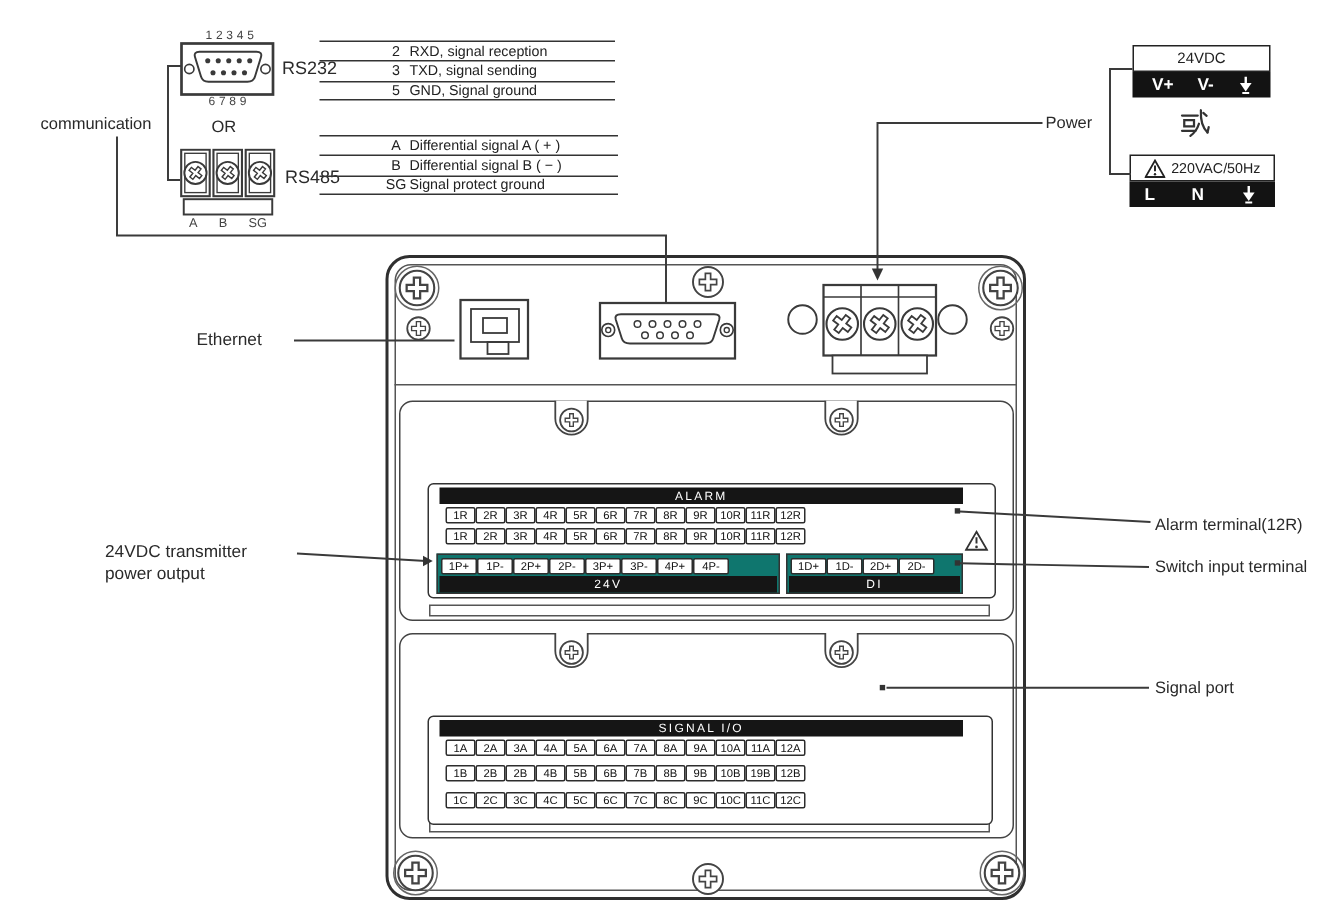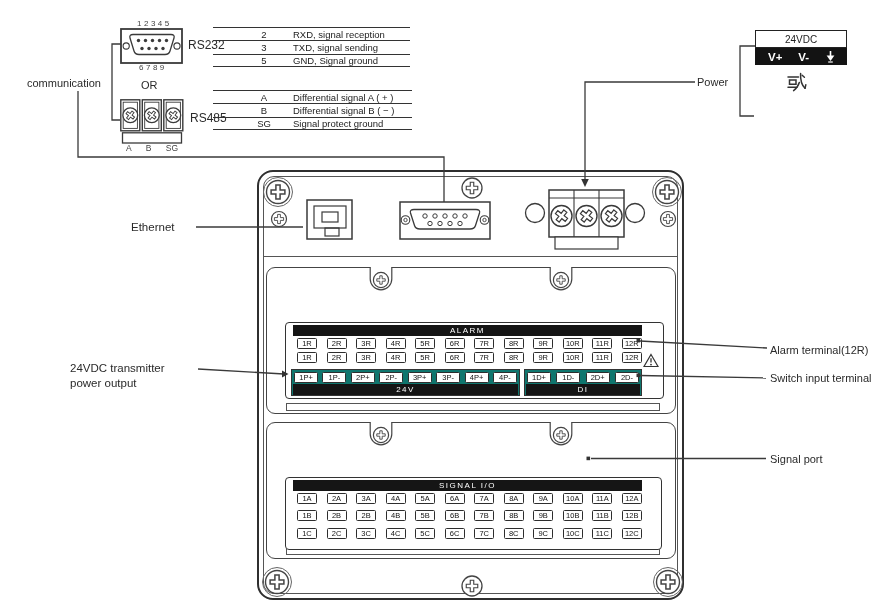--- a/index.html
+++ b/index.html
@@ -9,36 +9,36 @@
   .lbl{position:absolute;white-space:nowrap;color:#2a2a2a;font-size:11px;line-height:12px}
   .lbl.big{font-size:12px}
   .lbl.med{font-size:11.5px}
   .pins{position:absolute;font-size:8px;letter-spacing:2.5px;color:#444;white-space:nowrap}
   .pinrow{position:absolute;display:flex;justify-content:space-between;font-size:8.5px;color:#444;padding:0 5px;box-sizing:border-box}
   
   .ptable{position:absolute;font-size:9.5px;color:#222}
   .ptrow{display:flex;align-items:center;height:13.3px;border-top:1.4px solid #333;box-sizing:border-box}
   .ptrow:last-child{border-bottom:1.4px solid #333}
   .ptrow .pin{width:18px;margin-left:42px;text-align:center;flex:none}
-  .ptrow .desc{margin-left:20px;white-space:nowrap}
+  .ptrow .desc{white-space:nowrap}
   
   .pwr{position:absolute;box-sizing:border-box}
   .pwr-title{border:1.5px solid #222;background:#fff;height:16px;display:flex;align-items:center;justify-content:center;gap:4px;font-size:10px;color:#222}
   .pwr-bar{background:#131313;height:17px;display:flex;align-items:center;justify-content:space-between;color:#fff;font-weight:bold;font-size:11.5px;padding:0 11px 0 13px}
   
   .panel{position:absolute;left:257px;top:170px;width:427px;height:430px;border:2px solid #2f2f2f;border-radius:16px;box-sizing:border-box;background:transparent}
   .panel-inner{position:absolute;left:4px;top:4px;right:4px;bottom:4px;border:1.2px solid #555;border-radius:11px}
   .divider{position:absolute;left:4px;top:84px;width:415px;border-top:1.2px solid #555}
   .module{position:absolute;border:1.4px solid #444;border-radius:9px;box-sizing:border-box;background:transparent}
   .cardedge{position:absolute;border:1.1px solid #555;height:8px;box-sizing:border-box}
   .tab{position:absolute}
   
   .strip{position:absolute;border:1.4px solid #333;border-radius:4px;background:#fff;box-sizing:border-box}
   .bar{position:absolute;background:#151515;color:#fff;text-align:center;font-size:8px;letter-spacing:1.5px;line-height:11px;height:11px}
-  .trow{position:absolute;display:flex;justify-content:space-between}
+  .trow{position:absolute;display:flex;}
   .tbox{display:block;width:20px;height:11px;box-sizing:border-box;border:1px solid #2d2d2d;border-radius:1.5px;background:#fff;
         font-size:7.5px;line-height:9.5px;text-align:center;color:#111}
   .tbox.wide{width:24px}
   .subbox{position:absolute;border:1.2px solid #333;box-sizing:border-box;background:#0f766e}
   .wires{position:absolute;left:0;top:0;pointer-events:none}
   svg{display:block}
 </style>
 </head>
 <body>
 
@@ -155,20 +155,39 @@
       <path d="M3.5,8 H10 V12.2 H3.5 Z"></path>
       <path d="M2,15.2 H11"></path>
       <path d="M14.6,1.5 C14.3,7.5 15.6,13 19,16.3"></path>
       <path d="M19,16.3 L19.8,12.8"></path>
       <path d="M13.3,10.5 C12.3,13.8 10.3,16.6 7.6,18.6"></path>
       <path d="M16.2,3.3 L18.4,5.2"></path>
     </g>
   </svg>
   <span class="abs" style="left:786px;top:72px;width:1px;height:1px;overflow:hidden;opacity:0">或</span>
 
+  <div class="pwr" style="left:753px;top:103px;width:97px">
+    <div class="pwr-title" style="font-size:9.5px">
+      <svg width="14" height="13" viewBox="0 0 14 13">
+        <path d="M7,1 L13.3,12 H0.7 Z" fill="none" stroke="#222" stroke-width="1.2"></path>
+        <path d="M7,4.3 V8.2" stroke="#222" stroke-width="1.3"></path>
+        <circle cx="7" cy="10.2" r="0.8" fill="#222"></circle>
+      </svg>
+      <span>220VAC/50Hz</span>
+    </div>
+    <div class="pwr-bar" style="padding:0 12px 0 10px">
+      <span>L</span>
+      <span>N</span>
+      <svg width="11" height="12" viewBox="0 0 11 12">
+        <path d="M5.5,0 V5" stroke="#fff" stroke-width="1.6" fill="none"></path>
+        <path d="M1.6,4.4 H9.4 L5.5,10 Z" fill="#fff"></path>
+        <path d="M3.2,11 H7.8" stroke="#fff" stroke-width="1.2"></path>
+      </svg>
+    </div>
+  </div>
 
   <div class="lbl" style="left:697px;top:76px">Power</div>
 
   <div class="lbl med" style="left:131px;top:221px">Ethernet</div>
   <div class="lbl med" style="left:70px;top:362px">24VDC transmitter</div>
   <div class="lbl med" style="left:70px;top:377px">power output</div>
   <div class="lbl" style="left:770px;top:344px">Alarm terminal(12R)</div>
   <div class="lbl" style="left:770px;top:372px">Switch input terminal</div>
   <div class="lbl" style="left:770px;top:453px">Signal port</div>
 
@@ -376,21 +395,21 @@
           <span class="tbox">1B</span>
           <span class="tbox">2B</span>
           <span class="tbox">2B</span>
           <span class="tbox">4B</span>
           <span class="tbox">5B</span>
           <span class="tbox">6B</span>
           <span class="tbox">7B</span>
           <span class="tbox">8B</span>
           <span class="tbox">9B</span>
           <span class="tbox">10B</span>
-          <span class="tbox">11B</span>
+          <span class="tbox">19B</span>
           <span class="tbox">12B</span>
         </div>
       <div class="trow" style="left:11px;top:50px;width:345px">
           <span class="tbox">1C</span>
           <span class="tbox">2C</span>
           <span class="tbox">3C</span>
           <span class="tbox">4C</span>
           <span class="tbox">5C</span>
           <span class="tbox">6C</span>
           <span class="tbox">7C</span>

